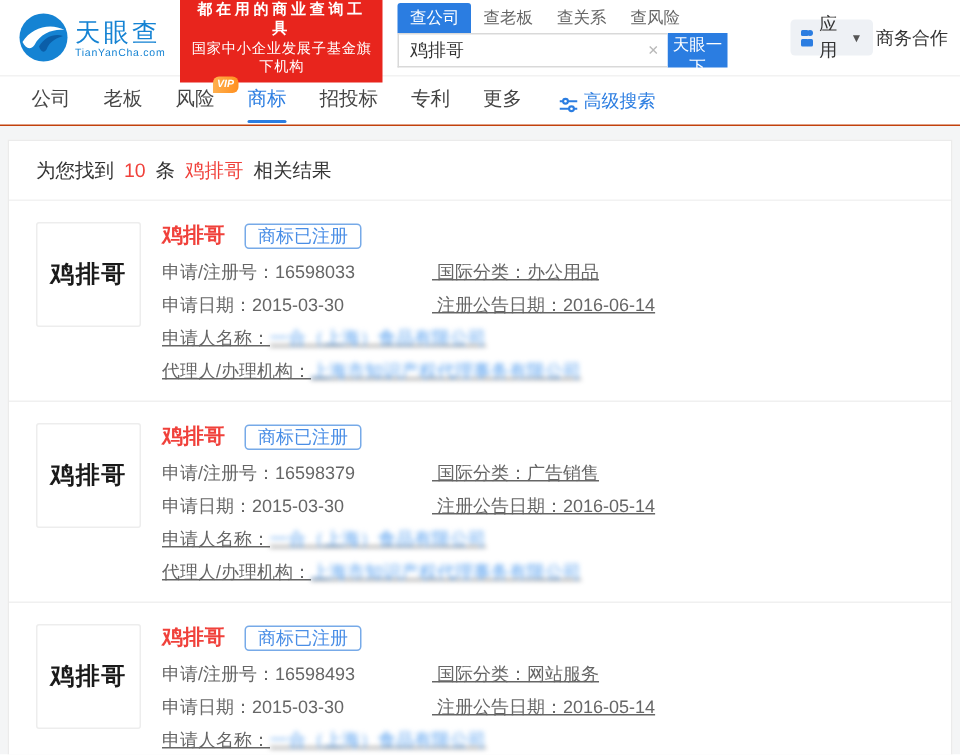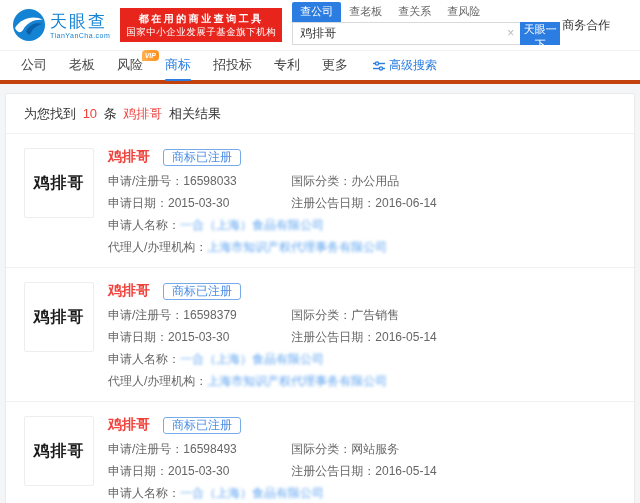--- a/index.html
+++ b/index.html
@@ -30,42 +30,42 @@
 
   .apps { margin-left:42px; background:#eef1f5; border-radius:3px; height:24px; display:flex; align-items:center; padding:0 7px; font-size:12px; color:#333; cursor:pointer; }
   .grid-icon { width:11px; height:11px; margin-right:4px; display:inline-block; position:relative; }
   .grid-icon i { position:absolute; width:4.5px; height:4.5px; background:#2b7de1; border-radius:1px; }
   .grid-icon i:nth-child(1){left:0;top:0} .grid-icon i:nth-child(2){right:0;top:0;border-radius:50%}
   .grid-icon i:nth-child(3){left:0;bottom:0} .grid-icon i:nth-child(4){right:0;bottom:0}
   .caret { font-size:8px; color:#555; margin-left:3px; }
   .biz { margin-left:2px; font-size:12px; color:#333; cursor:pointer; white-space:nowrap; }
 
   
-  .nav { height:34px; background:#fff; border-top:1px solid #f2f2f2; border-bottom:4px solid #c2410c; display:flex; align-items:center; padding:0 10px; }
+  .nav { height:34px; background:#fff; border-top:1px solid #f2f2f2; border-bottom:1px solid #c2410c; display:flex; align-items:center; padding:0 10px; }
   .nav-item { font-size:13px; color:#454545; margin:0 11px; cursor:pointer; position:relative; height:34px; line-height:32px; }
   .nav-item.active { color:#2b7de1; }
   .nav-item.active::after { content:""; position:absolute; left:50%; transform:translateX(-50%); bottom:2px; width:26px; height:2px; background:#2b7de1; border-radius:1px; }
   .vip-badge { position:absolute; top:1px; right:-16px; background:linear-gradient(90deg,#ffb04e,#ff8f1f); color:#fff; font-size:7px; font-style:italic; font-weight:bold; line-height:9px; padding:1px 3px; border-radius:4px 4px 4px 0; }
-  .adv-search { margin-left:14px; display:flex; align-items:center; color:#2b7de1; font-size:12px; cursor:pointer; }
+  .adv-search { margin-left:14px; display:flex; align-items:flex-end; color:#2b7de1; font-size:12px; cursor:pointer; }
   .adv-icon { margin-right:4px; display:inline-flex; }
 
   
   .content { padding:9px 5px 0; }
   .panel { background:#fff; border:1px solid #ebebeb; min-height:460px; }
   .result-count { font-size:13px; color:#333; padding:11px 18px 10px; border-bottom:1px solid #f2f2f2; }
   .hl { color:#f0413b; margin:0 3px; }
   .card { display:flex; padding:14px 18px 13px; cursor:pointer; }
   .card + .card { border-top:1px solid #f0f0f0; }
   .tm-img { width:70px; height:70px; border:1px solid #ededed; border-radius:2px; display:flex; align-items:center; justify-content:center; flex:none; background:#fff; }
   .tm-img span { font-size:16px; font-weight:bold; color:#1a1a1a; letter-spacing:1px; }
   .tm-body { margin-left:14px; flex:1; }
   .tm-title-row { display:flex; align-items:center; height:18px; }
   .tm-title { color:#f0413b; font-size:14px; font-weight:bold; }
   .tm-badge { margin-left:13px; font-size:12px; color:#4a8ee6; border:1px solid #77aaе8; border:1px solid #77aae8; border-radius:3px; padding:1.5px 8px; line-height:12px; }
-  .tm-row { font-size:12px; color:#666; margin-top:8px; line-height:14px; white-space:nowrap; }
+  .tm-row { font-size:12px; color:#666; margin-top:8px; line-height:14px; white-space:nowrap;text-decoration:underline; }
   .seg1 { display:inline-block; min-width:180px; }
   .blur-link { color:#5aa2f0; filter:blur(1.7px); user-select:none; }
 </style>
 </head>
 <body>
 
 <div class="page">
 
   <header class="topbar">
     <div class="logo">
@@ -94,20 +94,30 @@
       </div>
       <div class="search-row">
         <div class="search-input-wrap">
           <input class="search-input" value="鸡排哥" style="">
           <span class="clear">×</span>
         </div>
         <button class="search-btn">天眼一下</button>
       </div>
     </div>
 
+    <div class="apps">
+      <span class="grid-icon">
+          <i></i>
+          <i></i>
+          <i></i>
+          <i></i>
+        </span>
+      <span>应用</span>
+      <span class="caret">▼</span>
+    </div>
     <div class="biz">商务合作</div>
   </header>
 
   <nav class="nav">
     <div class="nav-item">公司</div>
     <div class="nav-item">老板</div>
     <div class="nav-item">
       <span>风险</span>
       <span class="vip-badge">VIP</span>
     </div>

